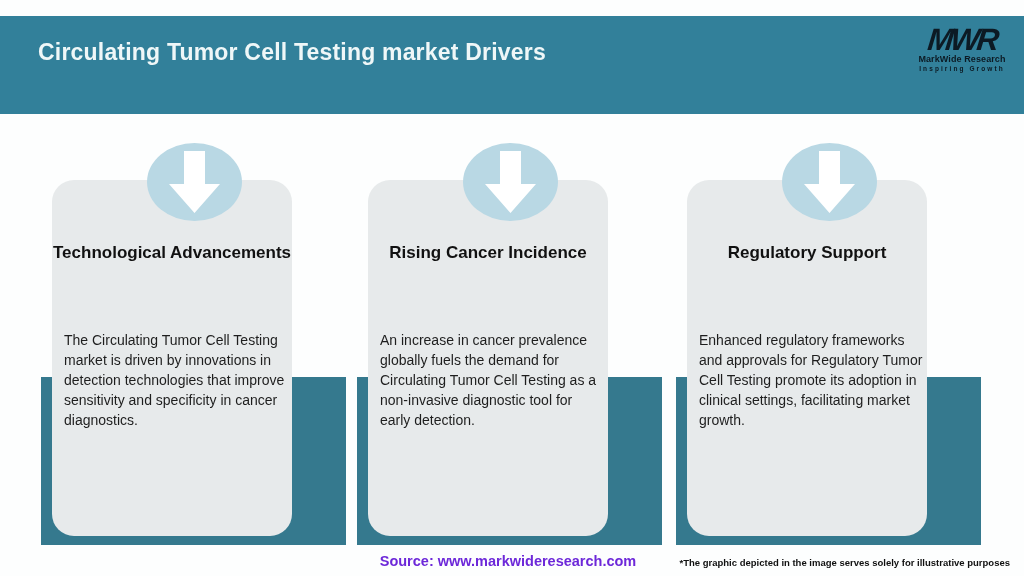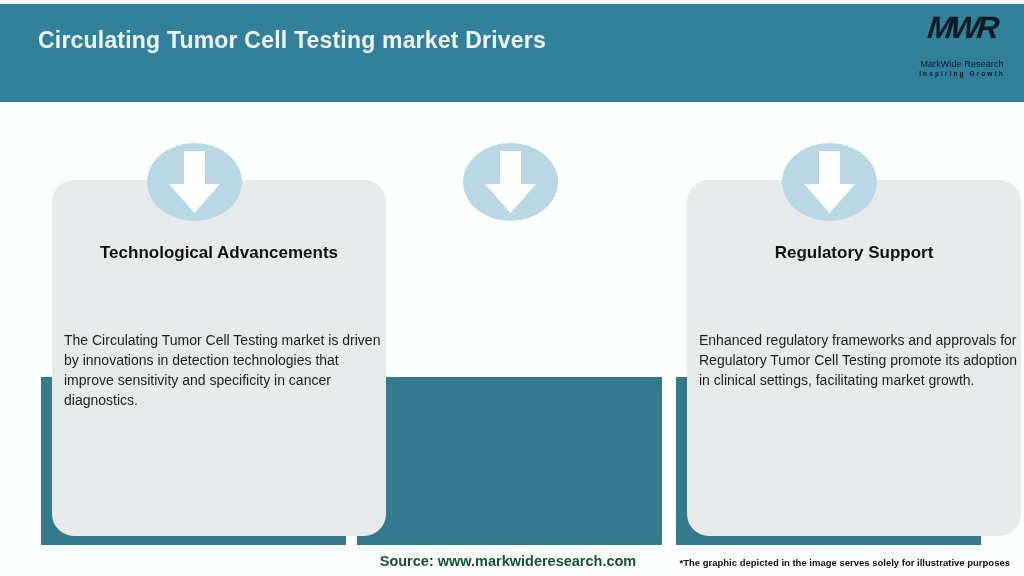--- a/index.html
+++ b/index.html
@@ -9,21 +9,21 @@
     width: 1024px;
     height: 576px;
     background: #fdfefe;
     overflow: hidden;
     font-family: "Liberation Sans", sans-serif;
   }
 
   
   .header {
     position: absolute;
-    left: 0; top: 4px;
+    left: 0; top: 16px;
     width: 1024px; height: 98px;
     background: #32809a;
   }
   .header-title {
     position: absolute;
     left: 38px; top: 23px;
     font-size: 23px;
     font-weight: bold;
     color: #eff7f8;
     letter-spacing: 0.2px;
@@ -38,23 +38,23 @@
   .logo-monogram {
     font-size: 31px;
     font-weight: 800;
     font-style: italic;
     letter-spacing: -3px;
     line-height: 0.95;
     transform: skewX(-6deg);
   }
   .logo-company {
     font-size: 9px;
-    font-weight: normal;
+    font-weight: bold;
     letter-spacing: 0.1px;
-    margin-top: 17px;
+    margin-top: 0px;
     white-space: nowrap;
   }
   .logo-tagline {
     font-size: 6.5px;
     font-weight: bold;
     letter-spacing: 2.1px;
     margin-top: 1px;
     white-space: nowrap;
   }
 
@@ -66,21 +66,21 @@
     height: 168px;
     background: #35798e;
   }
   .band-1 { left: 41px; }
   .band-2 { left: 357px; }
   .band-3 { left: 676px; }
 
   .card {
     position: absolute;
     top: 180px;
-    width: 334px;
+    width: 240px;
     height: 356px;
     background: #e7eaeb;
     border-radius: 22px;
   }
   .card-1 { left: 52px; }
   .card-2 { left: 368px; }
   .card-3 { left: 687px; }
 
   .card-title {
     position: absolute;
@@ -113,21 +113,21 @@
 
   
   .footer-source {
     position: absolute;
     left: 0;
     width: 1016px;
     top: 553px;
     text-align: center;
     font-size: 14.5px;
     font-weight: bold;
-    color: #14532d;
+    color: #6d28d9;
   }
   .footer-disclaimer {
     position: absolute;
     right: 14px;
     top: 557px;
     font-size: 9.5px;
     font-weight: 600;
     color: #101010;
     margin-left: 34px;
   }
@@ -148,20 +148,24 @@
 
   <div class="band band-1"></div>
   <div class="band band-2"></div>
   <div class="band band-3"></div>
 
   <div class="card card-1">
     <div class="card-title">Technological Advancements</div>
     <div class="card-body">The Circulating Tumor Cell Testing market is driven by innovations in detection technologies that improve sensitivity and specificity in cancer diagnostics.</div>
   </div>
 
+  <div class="card card-2">
+    <div class="card-title">Rising Cancer Incidence</div>
+    <div class="card-body">An increase in cancer prevalence globally fuels the demand for Circulating Tumor Cell Testing as a non-invasive diagnostic tool for early detection.</div>
+  </div>
 
   <div class="card card-3">
     <div class="card-title">Regulatory Support</div>
     <div class="card-body">Enhanced regulatory frameworks and approvals for Regulatory Tumor Cell Testing promote its adoption in clinical settings, facilitating market growth.</div>
   </div>
 
   <div class="icon-bubble icon-1">
     <svg viewBox="0 0 95 78" width="95" height="78" aria-hidden="true">
       <ellipse cx="47.5" cy="39" rx="47.5" ry="39" fill="#b9d8e4"></ellipse>
       <polygon points="37,8 58,8 58,41 73,41 47.5,70 22,41 37,41" fill="#ffffff"></polygon>

